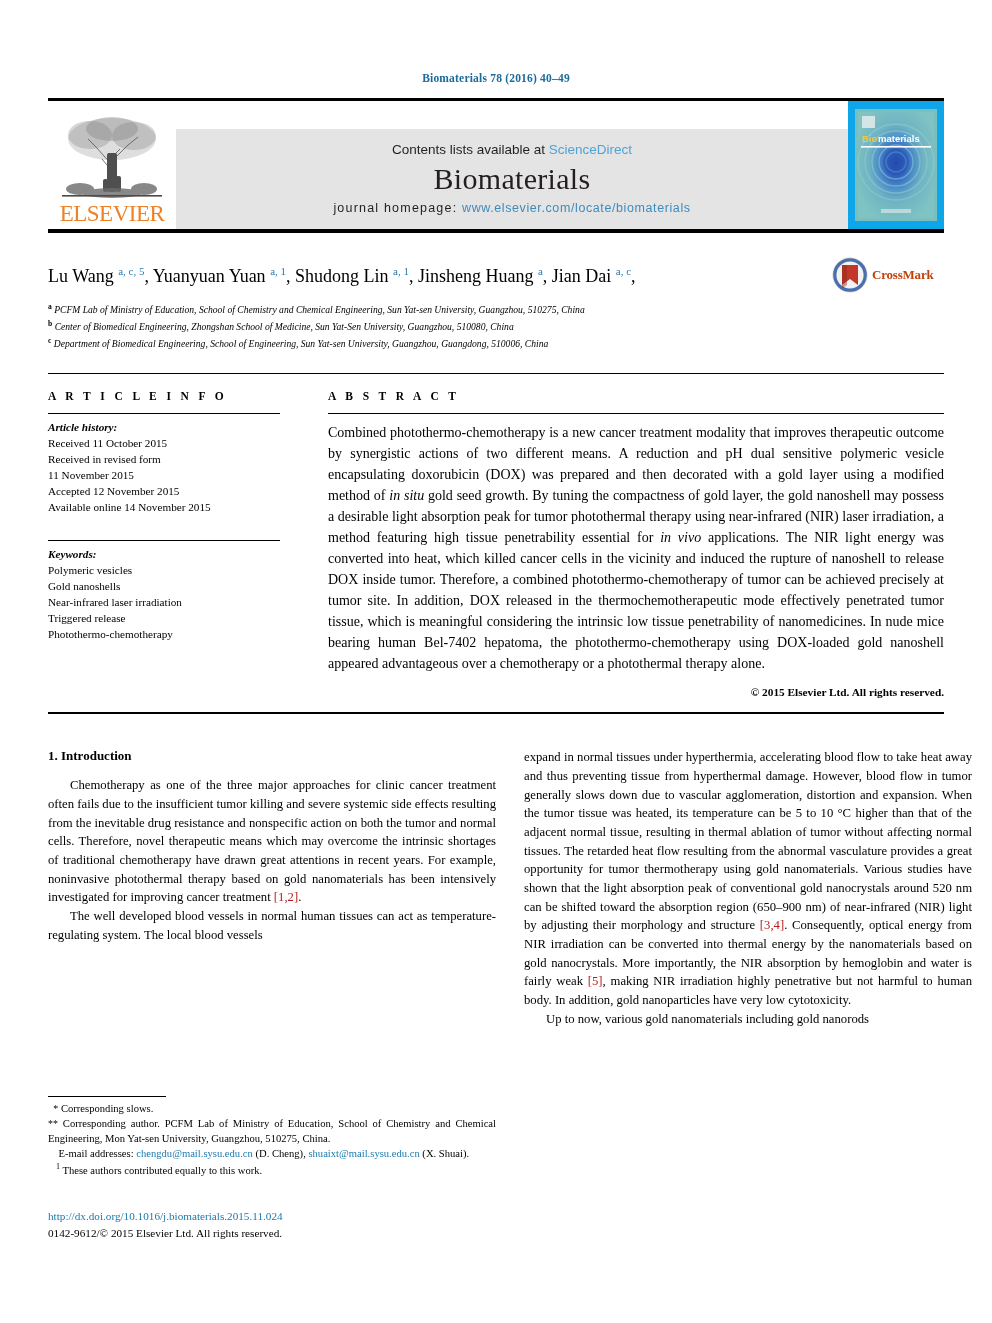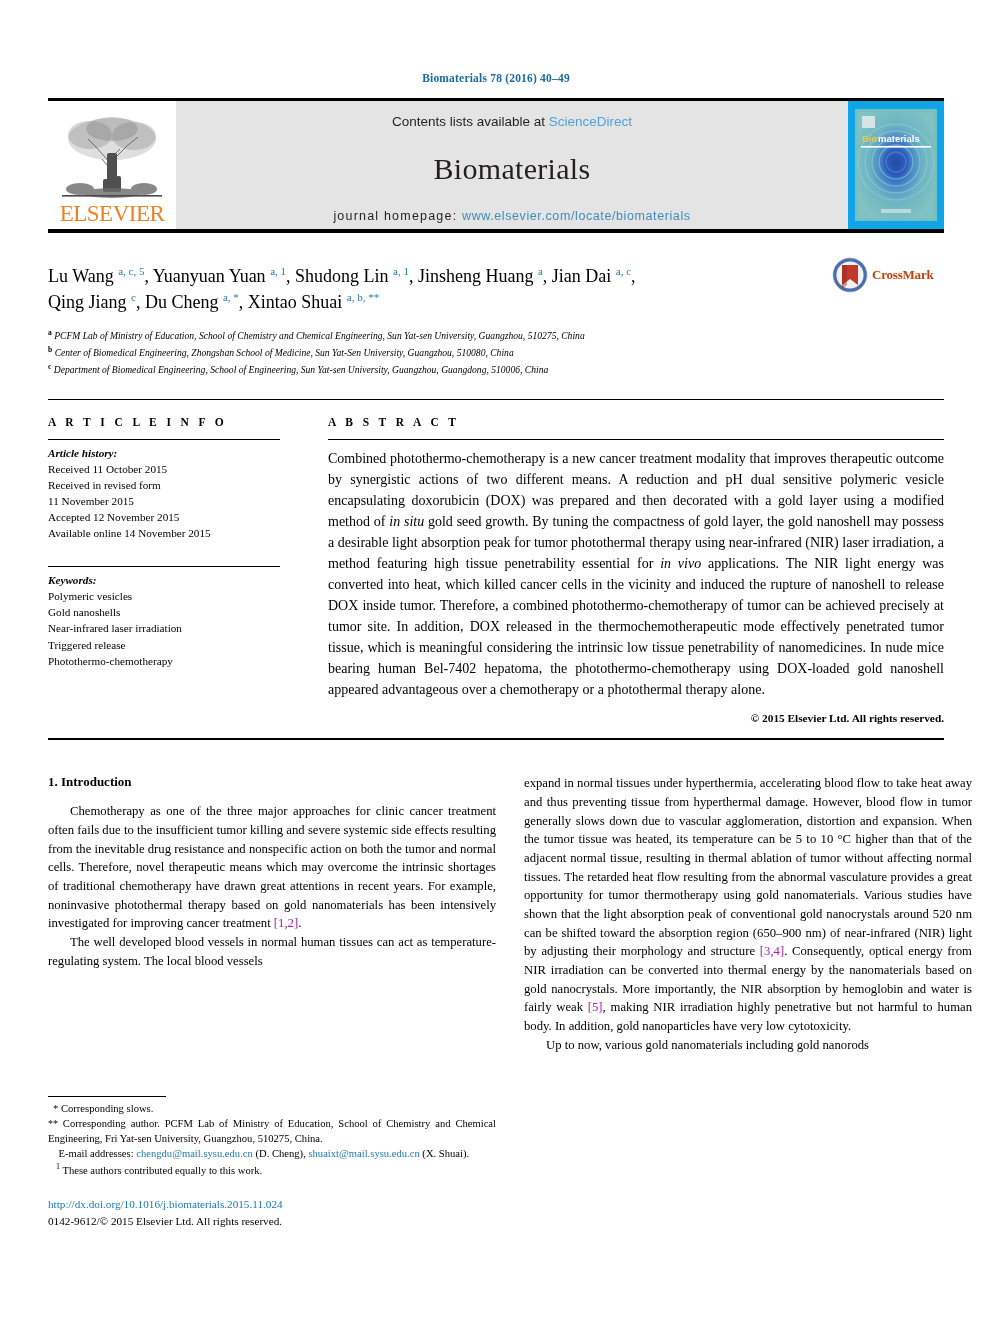--- a/index.html
+++ b/index.html
@@ -66,21 +66,22 @@
     margin-top: 1px;
     font-weight: 400;
   }
   .center-cell {
     flex: 1 1 auto;
     background: #e4e4e4;
     display: flex;
     flex-direction: column;
     align-items: center;
     justify-content: space-between;
-    padding: 13px 0 6px 0;
+    padding: 13px 0 14px 0;
+    margin-top: 28px;
   }
   .contents-line {
     font-family: "Liberation Sans", sans-serif;
     font-size: 13.5px;
     color: #231f20;
   }
   .contents-line .sd {
     color: #4ea4d4;
   }
   .journal-name {
@@ -234,21 +235,21 @@
   .para {
     font-family: "Liberation Serif", serif;
     font-size: 12.7px;
     line-height: 1.47;
     text-align: justify;
     text-indent: 22px;
     margin: 0;
   }
   .para + .para { margin-top: 0; }
   .para.noind { text-indent: 0; }
-  .ref { color: #a21caf; }
+  .ref { color: #b91c1c; }
 
   
   .footnotes {
     position: absolute;
     left: 48px;
     top: 1096px;
     width: 448px;
   }
   .fn-rule {
     width: 118px;
@@ -259,21 +260,21 @@
     font-family: "Liberation Serif", serif;
     font-size: 10.6px;
     line-height: 1.42;
     text-align: justify;
   }
   .fn-line .mark { font-size: 10px; }
   .fn-sup { vertical-align: super; font-size: 8px; }
   .email-link { color: #1c79ad; }
   .ital { }
   .doi-block {
-    margin-top: 18px;
+    margin-top: 30px;
     font-family: "Liberation Serif", serif;
     font-size: 11.2px;
     line-height: 1.5;
   }
   .doi-link { color: #1c79ad; }
 </style>
 </head>
 <body>
 
 <div class="page">
@@ -364,21 +365,20 @@
         <circle cx="18" cy="18" r="15.2" fill="none" stroke="#4a6fae" stroke-width="3.2"></circle>
         <path d="M10 8 h16 v20 l-8 -6 -8 6 z" fill="#c0392b"></path>
         <path d="M10 8 h5 v20 l-5 3.6 z" fill="#8e2b20" opacity="0.45"></path>
       </svg>
       <span class="crossmark-word">CrossMark</span>
     </div>
 
 
     <div class="authors">
       <span>Lu Wang <span class="aff-mark">a, c, 5</span>, Yuanyuan Yuan <span class="aff-mark">a, 1</span>, Shudong Lin <span class="aff-mark">a, 1</span>, Jinsheng Huang <span class="aff-mark">a</span>, Jian Dai <span class="aff-mark">a, c</span>,</span><br>
-      <span>Qing Jiang <span class="aff-mark">c</span>, Du Cheng <span class="aff-mark">a, *</span>, Xintao Shuai <span class="aff-mark">a, b, **</span></span>
     </div>
 
     <div class="affiliations">
       <div><span class="sup">a</span> <span>PCFM Lab of Ministry of Education, School of Chemistry and Chemical Engineering, Sun Yat-sen University, Guangzhou, 510275, China</span></div>
       <div><span class="sup">b</span> <span>Center of Biomedical Engineering, Zhongshan School of Medicine, Sun Yat-Sen University, Guangzhou, 510080, China</span></div>
       <div><span class="sup">c</span> <span>Department of Biomedical Engineering, School of Engineering, Sun Yat-sen University, Guangzhou, Guangdong, 510006, China</span></div>
     </div>
   </div>
 
   <div class="info-abstract">
@@ -425,21 +425,21 @@
 
     <div class="bcol">
       <p class="para noind"><span>expand in normal tissues under hyperthermia, accelerating blood flow to take heat away and thus preventing tissue from hyperthermal damage. However, blood flow in tumor generally slows down due to vascular agglomeration, distortion and expansion. When the tumor tissue was heated, its temperature can be 5 to 10 °C higher than that of the adjacent normal tissue, resulting in thermal ablation of tumor without affecting normal tissues. The retarded heat flow resulting from the abnormal vasculature provides a great opportunity for tumor thermotherapy using gold nanomaterials. Various studies have shown that the light absorption peak of conventional gold nanocrystals around 520 nm can be shifted toward the absorption region (650–900 nm) of near-infrared (NIR) light by adjusting their morphology and structure </span><span class="ref">[3,4]</span><span>. Consequently, optical energy from NIR irradiation can be converted into thermal energy by the nanomaterials based on gold nanocrystals. More importantly, the NIR absorption by hemoglobin and water is fairly weak </span><span class="ref">[5]</span><span>, making NIR irradiation highly penetrative but not harmful to human body. In addition, gold nanoparticles have very low cytotoxicity.</span></p>
       <p class="para">Up to now, various gold nanomaterials including gold nanorods</p>
     </div>
   </div>
 
   <div class="footnotes">
     <div class="fn-rule"></div>
     <div class="fn-line">&nbsp;&nbsp;<span class="mark">*</span><span> Corresponding slows.</span></div>
-    <div class="fn-line"><span class="mark">**</span><span> Corresponding author. PCFM Lab of Ministry of Education, School of Chemistry and Chemical Engineering, Fri Yat-sen University, Guangzhou, 510275, China.</span></div>
+    <div class="fn-line"><span class="mark">**</span><span> Corresponding author. PCFM Lab of Ministry of Education, School of Chemistry and Chemical Engineering, Mon Yat-sen University, Guangzhou, 510275, China.</span></div>
     <div class="fn-line">&nbsp;&nbsp;&nbsp;&nbsp;<span class="ital">E-mail addresses:</span> <span class="email-link">chengdu@mail.sysu.edu.cn</span><span> (D. Cheng), </span><span class="email-link">shuaixt@mail.sysu.edu.cn</span><span> (X. Shuai).</span></div>
     <div class="fn-line">&nbsp;&nbsp;&nbsp;<span class="fn-sup">1</span><span> These authors contributed equally to this work.</span></div>
 
     <div class="doi-block">
       <div class="doi-link">http://dx.doi.org/10.1016/j.biomaterials.2015.11.024</div>
       <div>0142-9612/© 2015 Elsevier Ltd. All rights reserved.</div>
     </div>
   </div>
 
 </div>

